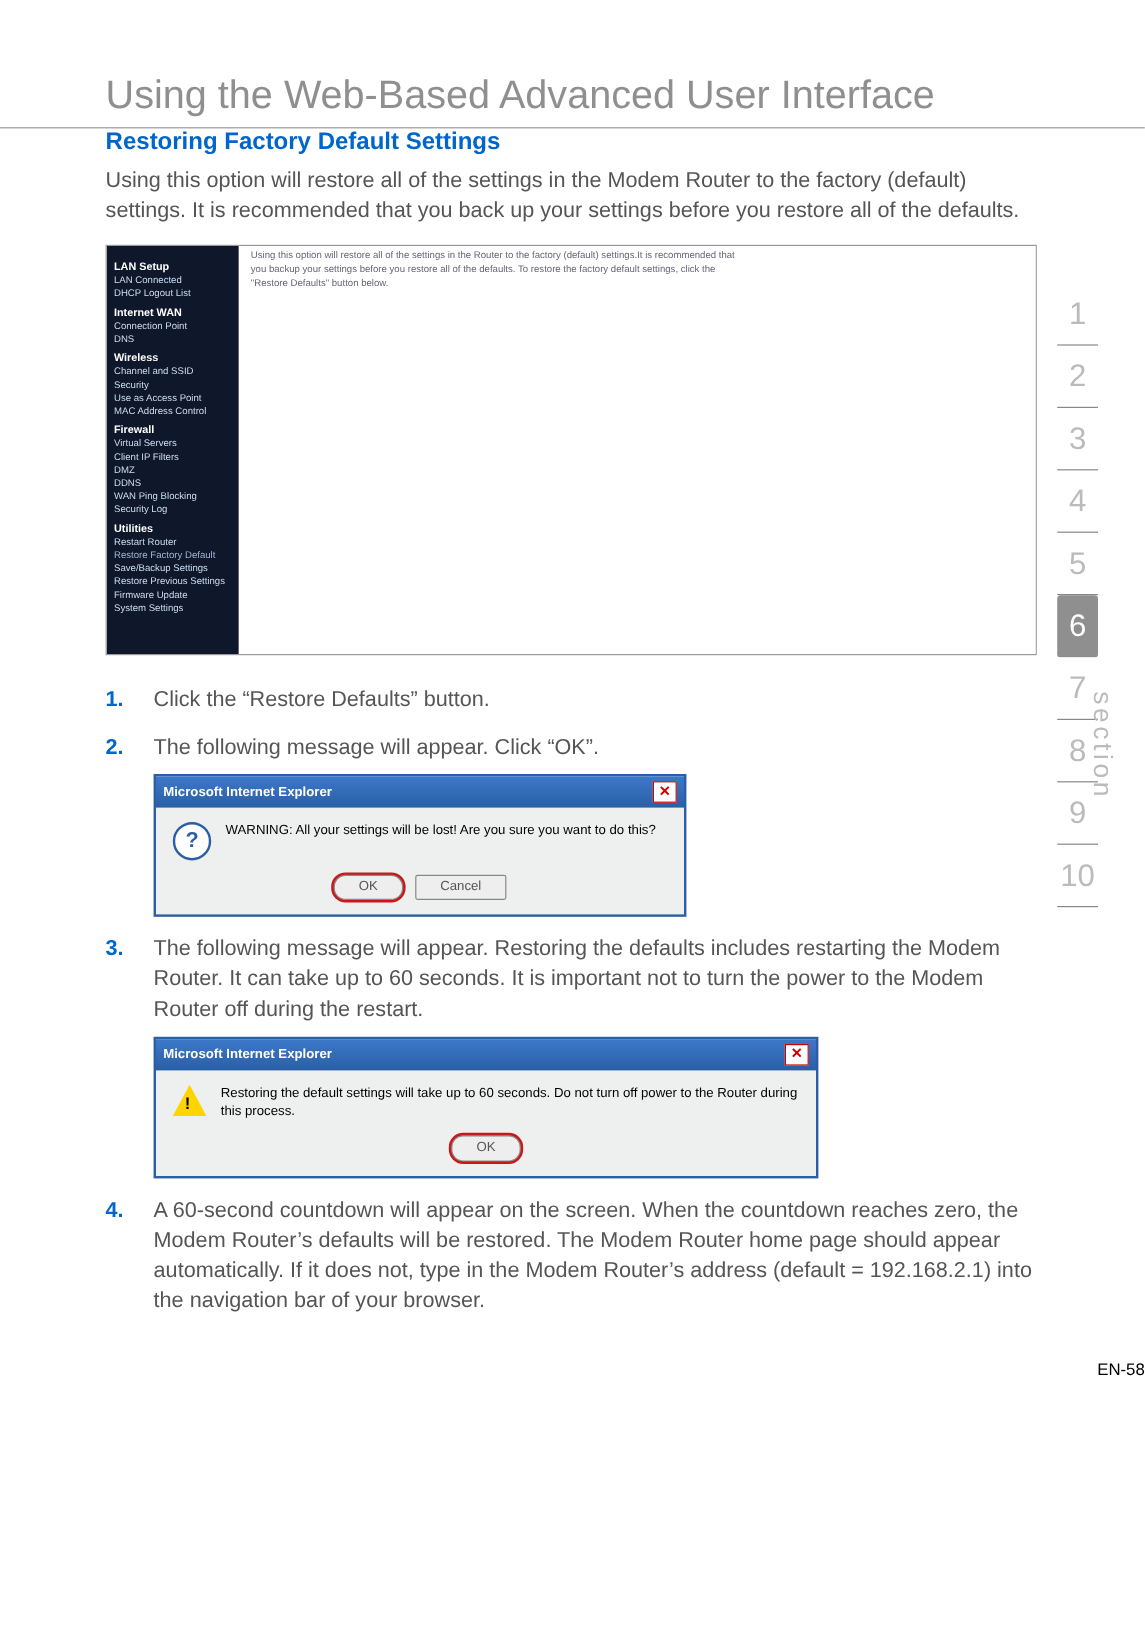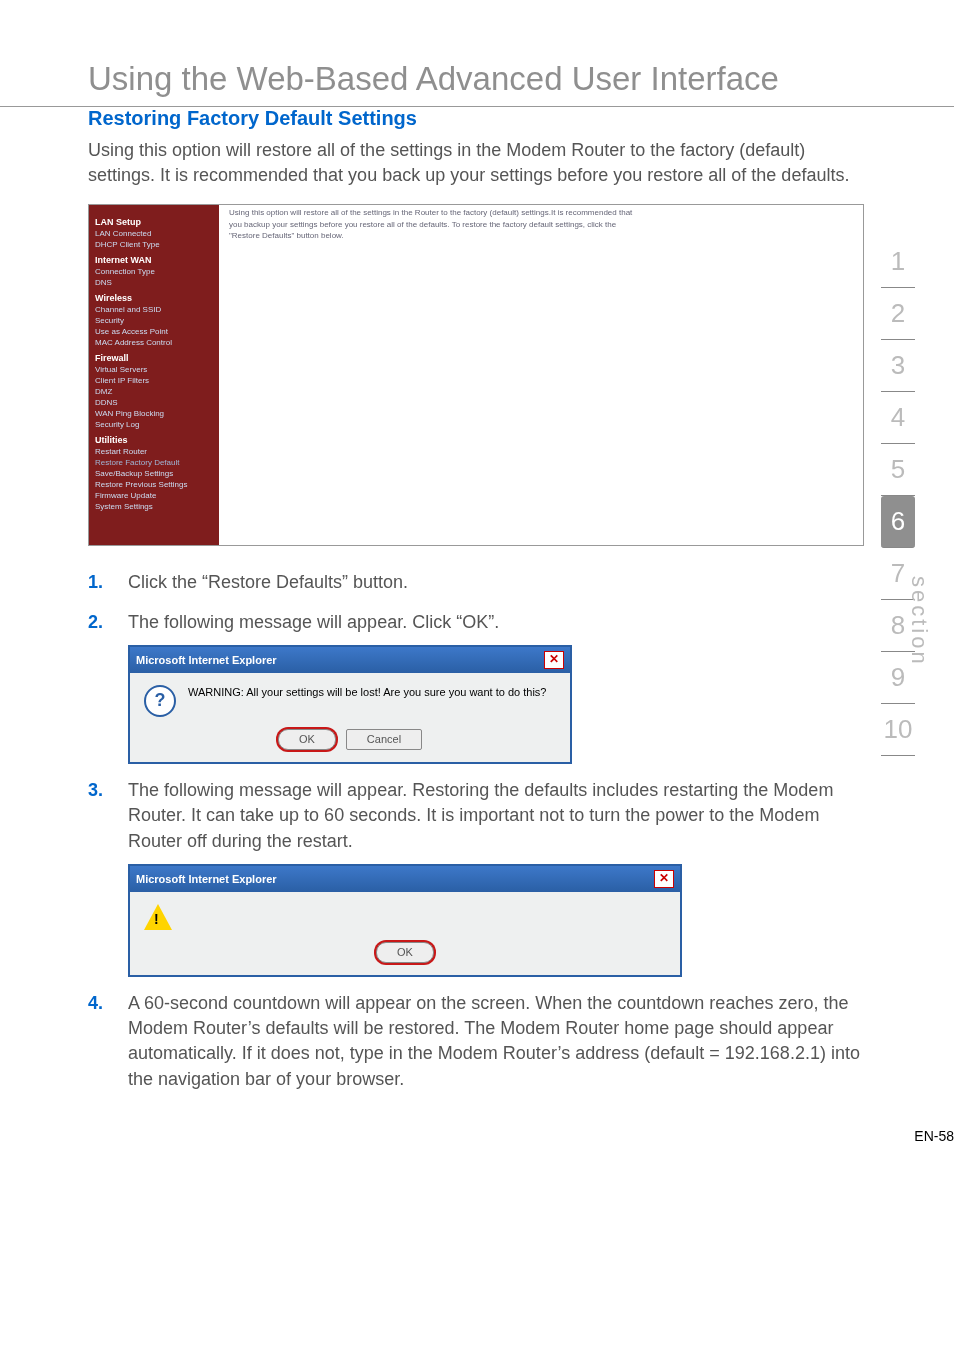--- a/index.html
+++ b/index.html
@@ -37,22 +37,22 @@
   .router-shot {
     border: 1px solid #999;
     display: flex;
     font-size: 9px;
     height: 340px;
     overflow: hidden;
     background: #fff;
     margin-bottom: 24px;
   }
   .router-sidebar {
-    width: 130px;
-    background: #7f1d1d;
+    width: 110px;
+    background: #0f172a;
     color: #cbdcf2;
     padding: 6px 6px;
     box-sizing: border-box;
   }
   .router-sidebar .cat { font-weight: bold; color: #fff; margin-top: 6px; }
   .router-sidebar .item { font-size: 8px; margin: 2px 0; white-space: nowrap; }
   .router-sidebar .active { color: #9fb6d6; }
   .router-main { flex: 1; padding: 0; background: #fff; position: relative; }
   .router-topbar {
     display: flex;
@@ -211,23 +211,23 @@
 
 <div class="content">
 
   <div class="section-heading">Restoring Factory Default Settings</div>
   <div class="intro">Using this option will restore all of the settings in the Modem Router to the factory (default) settings. It is recommended that you back up your settings before you restore all of the defaults.</div>
 
   <div class="router-shot">
     <div class="router-sidebar" id="router-sidebar">
           <div class="cat">LAN Setup</div>
           <div class="item">LAN Connected</div>
-          <div class="item">DHCP Client Type</div>
+          <div class="item">DHCP Logout List</div>
           <div class="cat">Internet WAN</div>
-          <div class="item">Connection Type</div>
+          <div class="item">Connection Point</div>
           <div class="item">DNS</div>
           <div class="cat">Wireless</div>
           <div class="item">Channel and SSID</div>
           <div class="item">Security</div>
           <div class="item">Use as Access Point</div>
           <div class="item">MAC Address Control</div>
           <div class="cat">Firewall</div>
           <div class="item">Virtual Servers</div>
           <div class="item">Client IP Filters</div>
           <div class="item">DMZ</div>
@@ -280,20 +280,21 @@
         <span>The following message will appear. Restoring the defaults includes restarting the Modem Router. It can take up to 60 seconds. It is important not to turn the power to the Modem Router off during the restart.</span>
         
         <div class="dlg dlg-wide">
           <div class="dlg-title">
             <span>Microsoft Internet Explorer</span>
             <span class="spacer"></span>
             <span class="dlg-close">✕</span>
           </div>
           <div class="dlg-body">
             <div class="dlg-icon-w"></div>
+            <div class="dlg-msg">Restoring the default settings will take up to 60 seconds. Do not turn off power to the Router during this process.</div>
           </div>
           <div class="dlg-buttons">
             <span class="dlg-btn primary">OK</span>
           </div>
         </div>
       </span>
     </li>
     <li>
       <span class="num">4.</span>
       <span class="body">A 60-second countdown will appear on the screen. When the countdown reaches zero, the Modem Router’s defaults will be restored. The Modem Router home page should appear automatically. If it does not, type in the Modem Router’s address (default = 192.168.2.1) into the navigation bar of your browser.</span>

